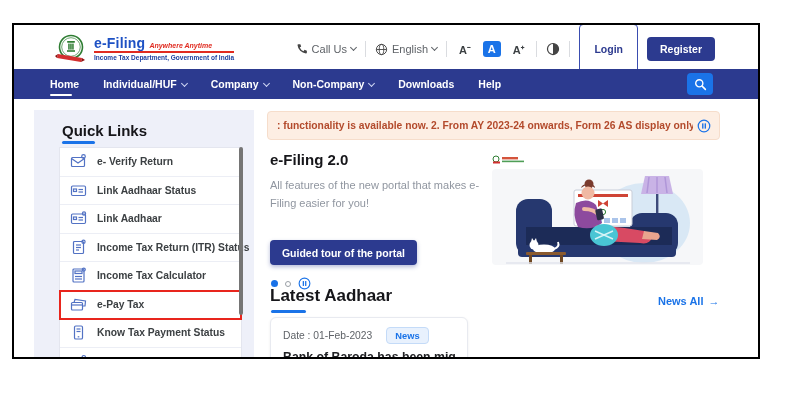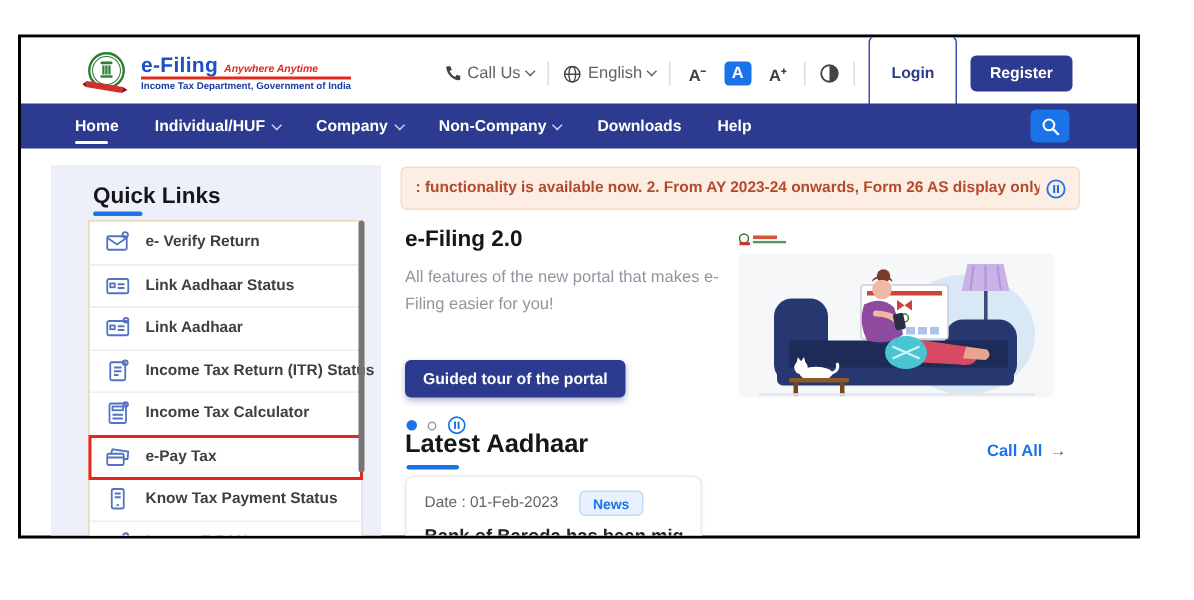--- a/index.html
+++ b/index.html
@@ -31,21 +31,21 @@
   .nav-items { display:flex; align-items:center; gap:24px; margin-left:36px; }
   .nav-item { color:#fff; font-size:10.5px; font-weight:bold; display:flex; align-items:center; gap:5px; cursor:pointer; position:relative; height:30px; line-height:30px; }
   .nav-item .chev { border-color:#cfd6f5; margin-top:-1px; }
   .nav-item.active::after { content:""; position:absolute; left:0; bottom:3px; width:22px; height:2.5px; background:#fff; border-radius:2px; }
   .search-btn { position:absolute; right:45px; top:4px; width:26px; height:22px; background:#1a73e8; border-radius:4px; display:flex; align-items:center; justify-content:center; cursor:pointer; }
 
   
   .side-panel { position:absolute; left:20px; top:85px; width:220px; height:251px; background:#eef0f9; }
   .side-title { position:absolute; left:28px; top:12px; font-size:15px; font-weight:bold; color:#16161a; }
   .side-underline { position:absolute; left:28px; top:31px; width:33px; height:3px; background:#1a73e8; border-radius:2px; }
-  .side-list { position:absolute; left:25px; top:37px; width:183px; background:#eab308; border:1px solid #e4e6ef; }
+  .side-list { position:absolute; left:25px; top:37px; width:183px; background:#0ea5e9; border:1px solid #e4e6ef; }
   .side-item { height:28.5px; display:flex; align-items:center; gap:10px; padding:0 10px; border-bottom:1px solid #eceef5; background:#fff; cursor:pointer; position:relative; }
   .side-item.hl { outline:2.5px solid #e8251d; outline-offset:-1px; z-index:2; }
   .side-label { font-size:10.3px; font-weight:bold; color:#3c4043; white-space:nowrap; }
   .qicon { width:17px; height:17px; flex:0 0 auto; }
   .qicon svg { stroke:#5272c4; fill:none; stroke-width:1.2; }
   .side-scrollbar { position:absolute; left:205px; top:37px; width:4px; height:168px; background:#757575; border-radius:2px; cursor:pointer; z-index:3; }
 
   
   .ticker { position:absolute; left:253px; top:86px; width:453px; height:29px; background:#fdeee3; border:1px solid #f6ddcb; border-radius:4px; display:flex; align-items:center; overflow:hidden; }
   .ticker-text { font-size:10.3px; font-weight:bold; color:#b34a2c; white-space:nowrap; padding-left:9px; overflow:hidden; flex:1; }
@@ -313,21 +313,21 @@
             <circle cx="8" cy="8" r="6.6" fill="none" stroke="#1a73e8" stroke-width="1.4"></circle>
             <rect x="5.8" y="5" width="1.6" height="6" fill="#1a73e8"></rect>
             <rect x="8.7" y="5" width="1.6" height="6" fill="#1a73e8"></rect>
           </svg>
       </span>
     </div>
 
     <div class="lu-title">Latest Aadhaar</div>
     <div class="lu-underline"></div>
     <div class="view-all">
-      <span>Call All</span>
+      <span>News All</span>
       <span>→</span>
     </div>
 
     <div class="card card1">
       <div class="card-row">
         <span class="card-date">Date : 01-Feb-2023</span>
         <span class="badge badge-news">News</span>
       </div>
       <div class="card-title">Bank of Baroda has been migrated from</div>
     </div>

